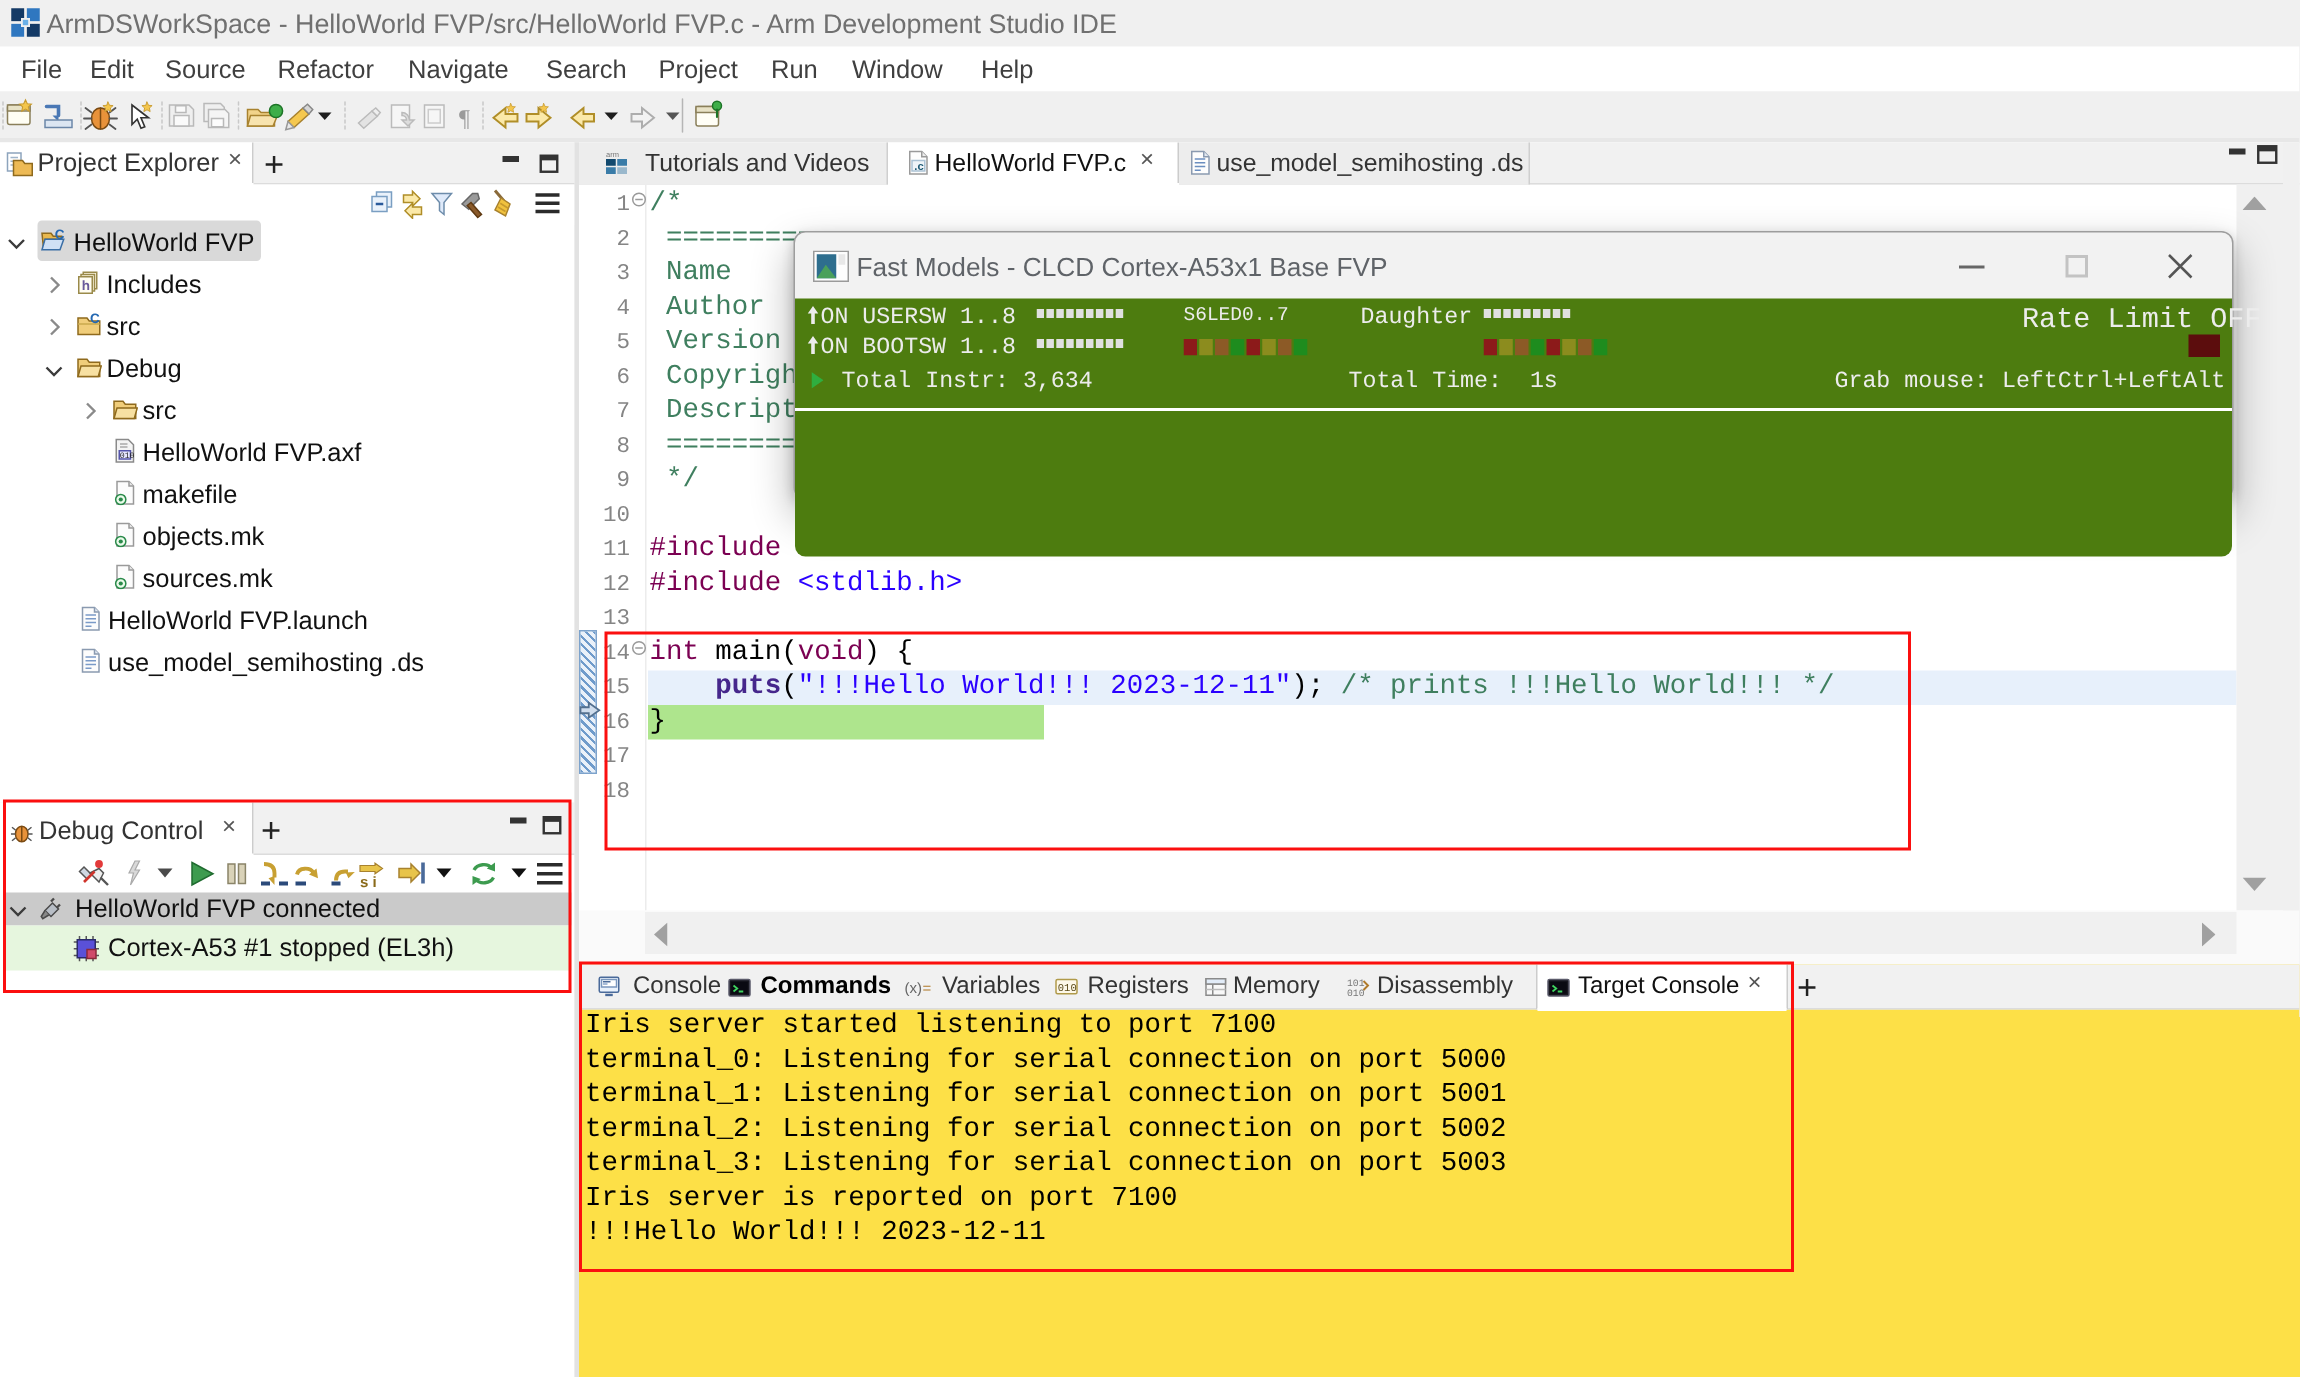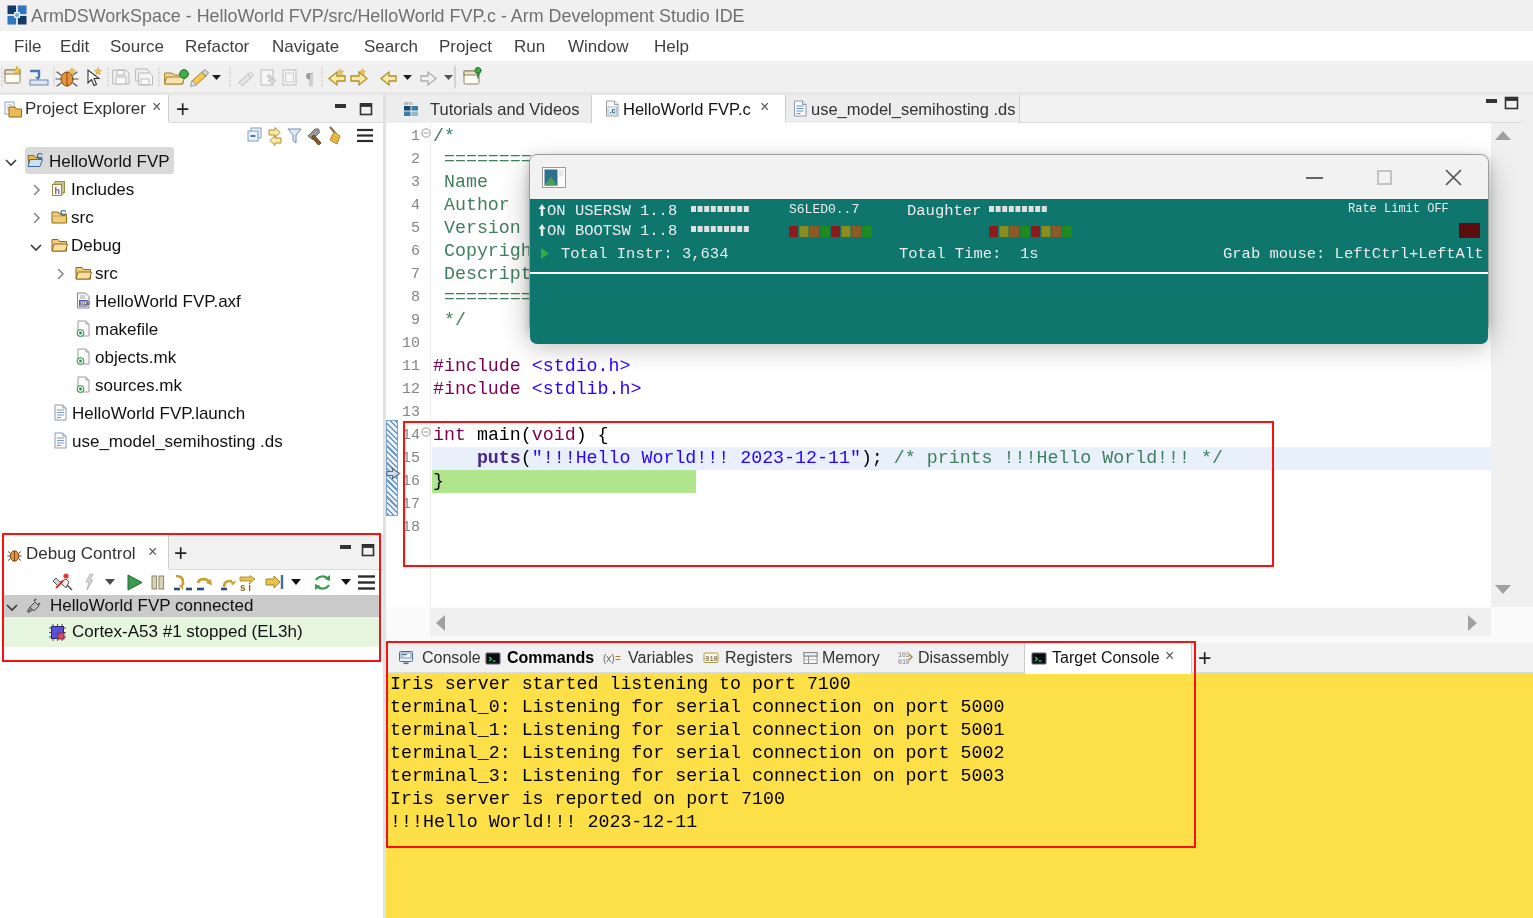--- a/index.html
+++ b/index.html
@@ -565,33 +565,34 @@
 !!!Hello World!!! 2023-12-11</div>
 </div>
 
 <div id="fvp" class="ab" style="left:529px;top:154px;width:960px;height:179px;border-radius:8px;background:#f2f2f2;border:1px solid #9d9d9d;box-shadow:0 12px 28px rgba(0,0,0,.30),0 3px 8px rgba(0,0,0,.18)">
   <svg class="ab" style="left:12px;top:12px" width="24" height="21" viewBox="0 0 24 21">
     <rect x="0.5" y="0.5" width="23" height="20" fill="#fdfdfd" stroke="#9a9a9a"></rect>
     <rect x="2.5" y="2.5" width="13" height="16" fill="#2e6e8e"></rect>
     <path d="M2.5 18.5 l6 -9 7 9z" fill="#4aa05a"></path>
     <rect x="17" y="2.5" width="4.5" height="7" fill="#e8e8e8"></rect>
   </svg>
+  <div class="ab" style="left:41px;top:0;height:44px;line-height:46px;font-size:17.5px;color:#5f6368">Fast Models - CLCD Cortex-A53x1 Base FVP</div>
   <div class="ab" style="left:776px;top:22px;width:17px;height:2px;background:#666"></div>
   <div class="ab" style="left:847px;top:15px;width:15px;height:15px;border:2px solid #c3c3c3"></div>
   <svg class="ab" style="left:915px;top:14px" width="17" height="17">
       <path d="M1 1 L16 16 M16 1 L1 16" stroke="#555" stroke-width="1.7"></path>
     </svg>
-  <div class="ab" style="left:0;top:44px;width:958px;height:145px;background:#0f766e;border-radius:0 0 7px 7px">
+  <div class="ab" style="left:0;top:44px;width:958px;height:172px;background:#4d7c0f;border-radius:0 0 7px 7px">
     <div class="mono ab" style="left:17px;top:3px;font-size:15.5px;color:#ececec">ON USERSW 1..8</div>
       <svg class="ab" style="left:8px;top:5px" width="8" height="12">
         <path d="M4 0 L7.5 5 H5.2 V12 H2.8 V5 H0.5z" fill="#ececec"></path>
       </svg>
     <div class="mono ab" style="left:259px;top:3px;font-size:13px;color:#ececec">S6LED0..7</div>
     <div class="mono ab" style="left:377px;top:3px;font-size:15.5px;color:#ececec">Daughter</div>
-    <div class="mono ab" style="left:818px;top:3px;font-size:12px;color:#ececec">Rate Limit OFF</div>
+    <div class="mono ab" style="left:818px;top:3px;font-size:19px;color:#ececec">Rate Limit OFF</div>
     <div class="mono ab" style="left:17px;top:23px;font-size:15.5px;color:#ececec">ON BOOTSW 1..8</div>
       <svg class="ab" style="left:8px;top:25px" width="8" height="12">
         <path d="M4 0 L7.5 5 H5.2 V12 H2.8 V5 H0.5z" fill="#ececec"></path>
       </svg>
     <div class="mono ab" style="left:31px;top:46px;font-size:15.5px;color:#ececec">Total Instr: 3,634</div>
     <div class="mono ab" style="left:369px;top:46px;font-size:15.5px;color:#ececec">Total Time:  1s</div>
     <div class="mono ab" style="left:693px;top:46px;font-size:15.5px;color:#ececec">Grab mouse: LeftCtrl+LeftAlt</div>
     <svg class="ab" style="left:11px;top:49px" width="8" height="11">
         <path d="M0 0 L8 5.5 0 11z" fill="#2fae3f"></path>
       </svg>

